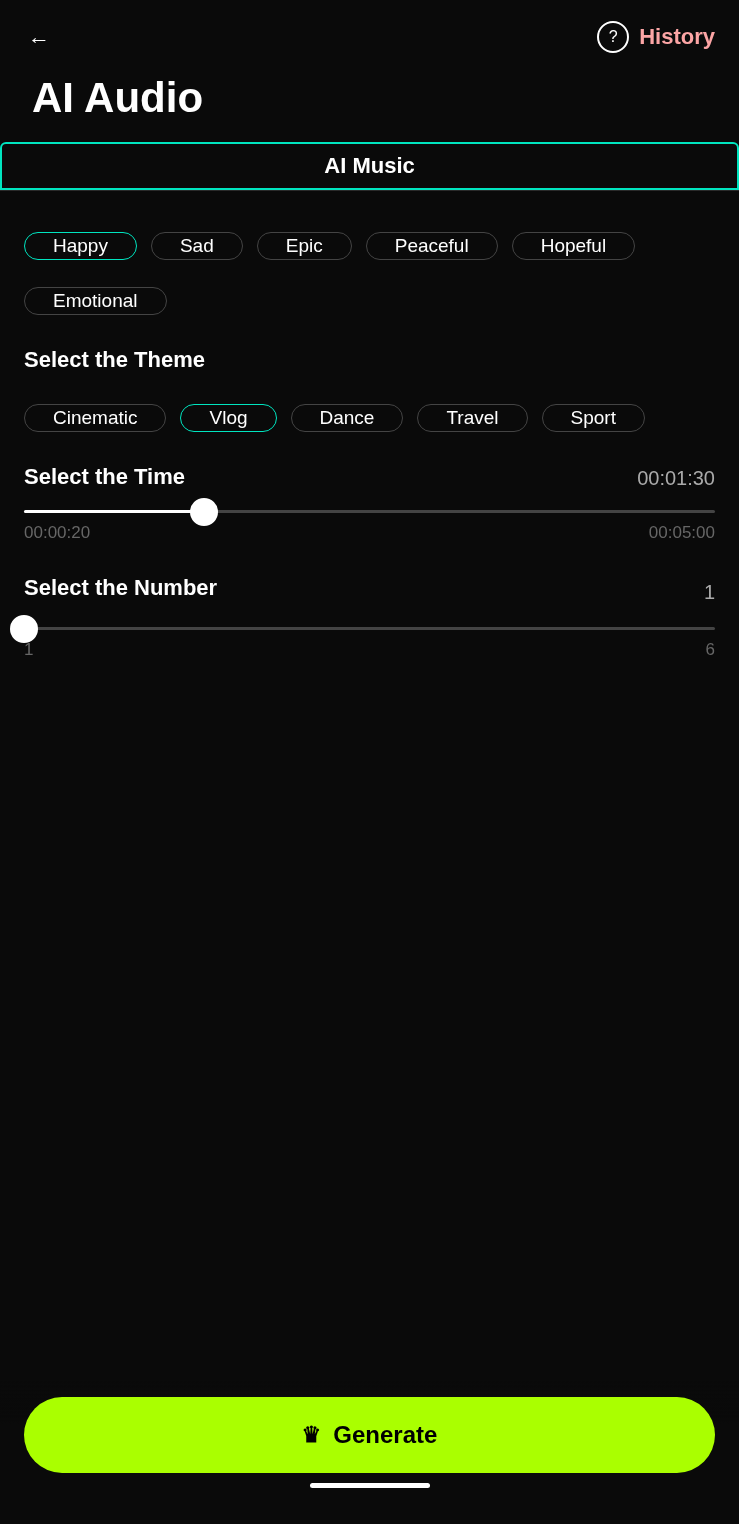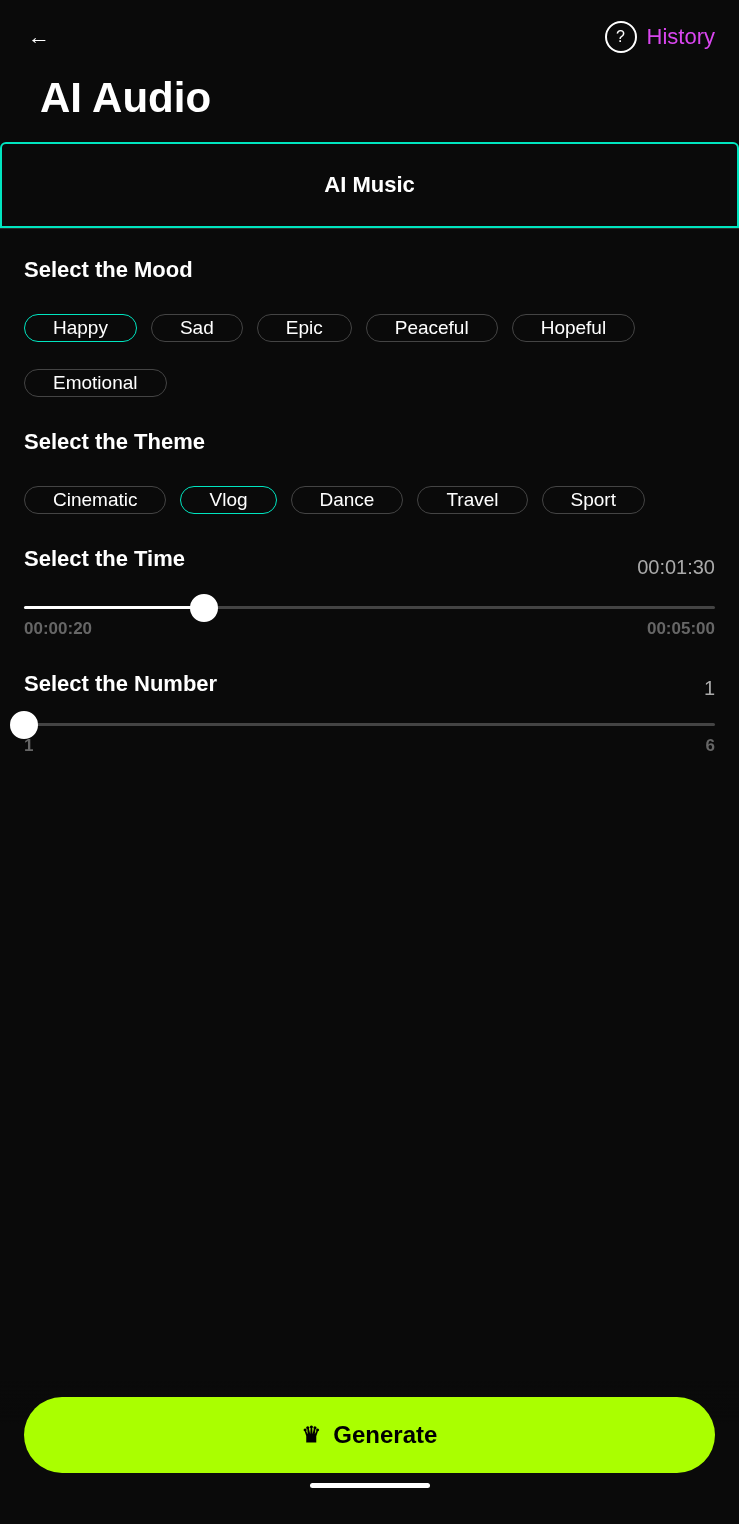--- a/index.html
+++ b/index.html
@@ -45,40 +45,40 @@
       display: flex;
       align-items: center;
       justify-content: center;
       font-size: 16px;
       color: #ffffff;
       cursor: pointer;
     }
 
     .history-text {
       font-size: 22px;
-      color: #d946ef;
-      font-weight: 400;
+      color: #fca5a5;
+      font-weight: 700;
     }
 
     .page-title {
       font-size: 42px;
       font-weight: 700;
-      padding: 10px 24px 20px 40px;
+      padding: 10px 24px 20px 32px;
       color: #ffffff;
     }
 
     .tabs-container {
       display: flex;
       border-bottom: 1px solid #333;
       margin: 0 0 0 0;
     }
 
     .tab {
       flex: 1;
-      padding: 28px 20px;
+      padding: 9px 20px;
       text-align: center;
       font-size: 22px;
       font-weight: 500;
       cursor: pointer;
       border: none;
       background: none;
       color: #888;
     }
 
     .tab.active {
@@ -173,21 +173,20 @@
       position: absolute;
       top: 50%;
       transform: translate(-50%, -50%);
       cursor: pointer;
     }
 
     .slider-labels {
       display: flex;
       justify-content: space-between;
       margin-top: 6px;
-      font-weight: bold;
     }
 
     .slider-label {
       font-size: 17px;
       color: #666;
     }
 
     .generate-area {
       position: fixed;
       bottom: 0;
@@ -248,21 +247,20 @@
 
 <div class="tabs-container">
   <button class="tab active">AI Music</button>
 </div>
 
 <div class="divider"></div>
 
 <div class="content">
 
   <div>
-    <div class="section-title">Select the Mood</div>
     <div class="mood-grid">
       <button class="mood-btn selected">Happy</button>
       <button class="mood-btn">Sad</button>
       <button class="mood-btn">Epic</button>
       <button class="mood-btn">Peaceful</button>
       <button class="mood-btn">Hopeful</button>
       <button class="mood-btn">Emotional</button>
     </div>
   </div>
 
@@ -272,21 +270,21 @@
       <button class="theme-btn">Cinematic</button>
       <button class="theme-btn selected">Vlog</button>
       <button class="theme-btn">Dance</button>
       <button class="theme-btn">Travel</button>
       <button class="theme-btn">Sport</button>
     </div>
   </div>
 
   <div class="section-row">
     <div class="section-header">
-      <div class="section-title" style="margin-bottom:16px">Select the Time</div>
+      <div class="section-title" style="margin-bottom:2px">Select the Time</div>
       <span class="section-value">00:01:30</span>
     </div>
     <div class="slider-container">
       <div class="slider-track">
         <div class="slider-fill" style="width: 26%;"></div>
         <div class="slider-thumb" style="left: 26%;"></div>
       </div>
     </div>
     <div class="slider-labels">
       <span class="slider-label">00:00:20</span>

